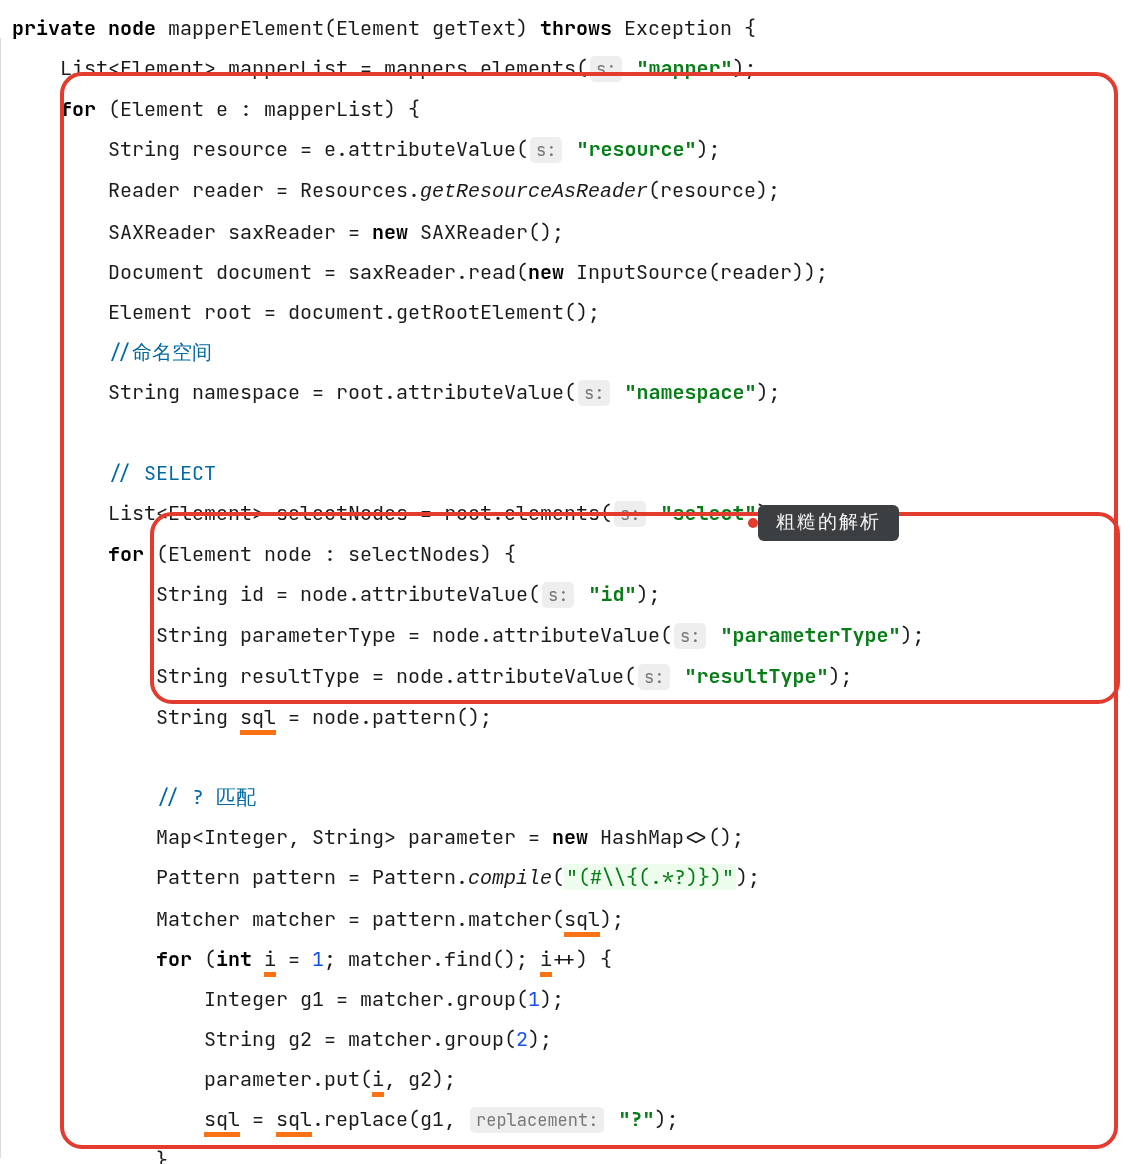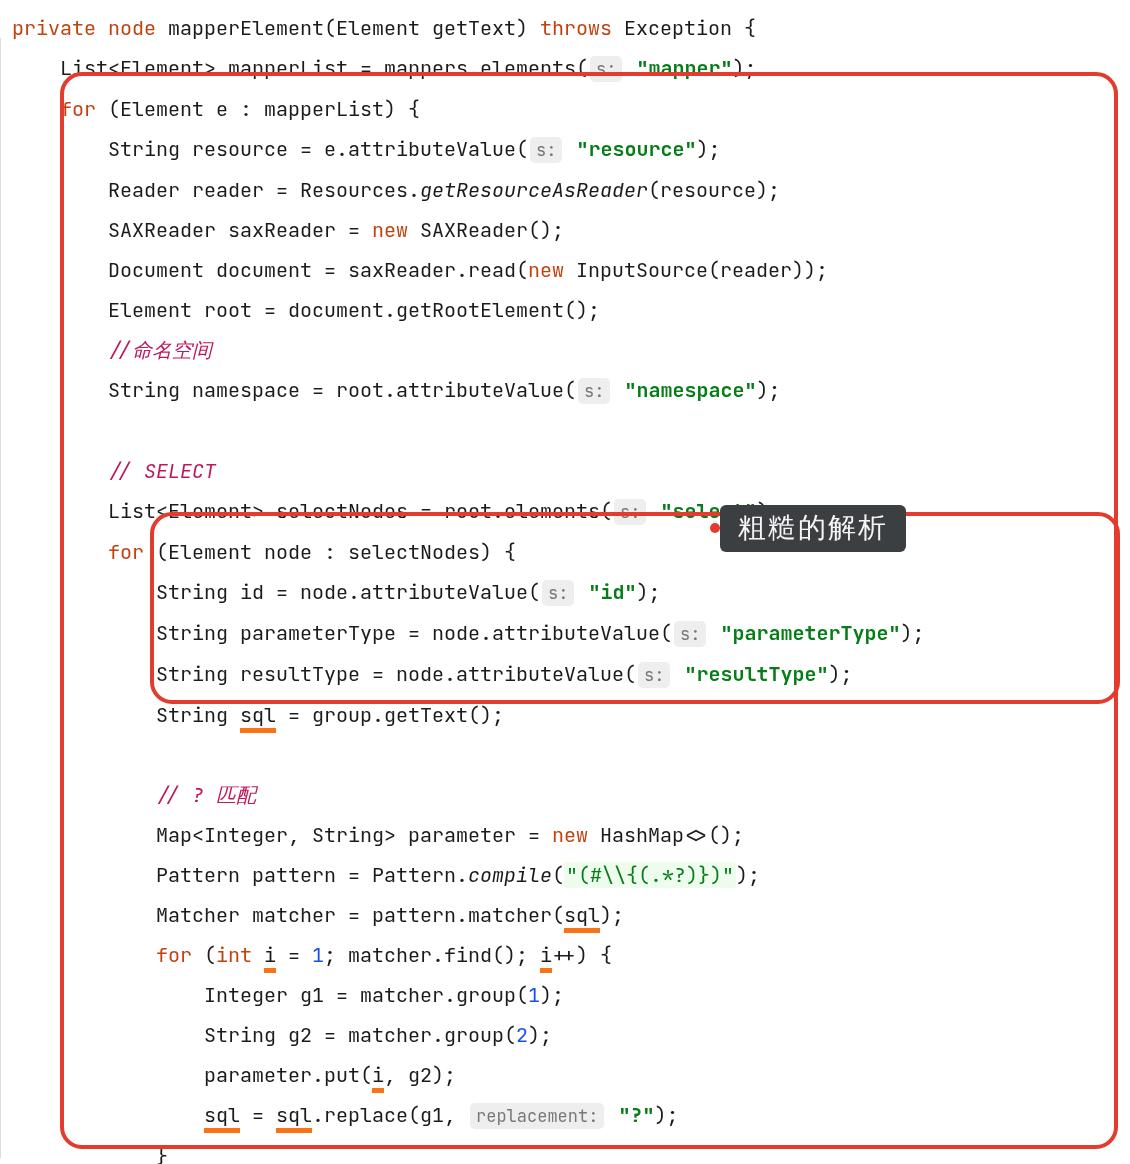--- a/index.html
+++ b/index.html
@@ -13,27 +13,27 @@
   pre.code {
     margin: 0;
     padding: 8px 12px 0 12px;
     font-family: "JetBrains Mono", "Fira Code", Menlo, Consolas, monospace;
     font-size: 20px;
     line-height: 40px;
     color: #1b1b1b;
     white-space: pre;
     position: relative;
   }
-  .kw   { color: #c2410c; font-weight: 400; }
+  .kw   { color: #000000; font-weight: 700; }
   .str  { color: #067d17; font-weight: 700; }
   .regx { color: #067d17; }
   .num  { color: #1750eb; }
-  .cmt  { color: #be185d; font-style: italic; }
+  .cmt  { color: #0369a1; }
   .var  { border-bottom: 5px solid #f97316; }
-  .ital { font-style: italic; }
+  .ital { font-style: italic; font-family: Liberation Mono, monospace; }
   .hint {
     font-family: inherit;
     font-size: 17px;
     background: #eeeeee;
     color: #787878;
     border-radius: 5px;
     padding: 2px 6px 2px 6px;
     margin: 0 2px 0 2px;
   }
   .highlight {
@@ -48,26 +48,26 @@
     border: 4px solid #e33b2e;
     border-radius: 22px;
     pointer-events: none;
     box-sizing: border-box;
   }
   .box1 { left: 60px;  top: 72px;  width: 1058px; height: 1077px; }
   .box2 { left: 150px; top: 512px; width: 970px;  height: 192px; }
 
   .callout {
     position: absolute;
-    left: 720px;
+    left: 758px;
     top: 505px;
     background: #3c3f41;
     color: #f5f5f5;
     font-family: -apple-system, "PingFang SC", "Microsoft YaHei", sans-serif;
-    font-size: 28px;
+    font-size: 19px;
     letter-spacing: 2px;
     padding: 6px 18px 7px 18px;
     border-radius: 6px;
     line-height: 1.2;
     pointer-events: none;
   }
   .callout::before {
     content: "";
     position: absolute;
     left: -10px;
@@ -101,21 +101,21 @@
         <span>Element root = document.getRootElement();</span>
         <span class="cmt">//命名空间</span>
         <span><span>String namespace = root.attributeValue(</span><span class="hint">s:</span> <span class="str">"namespace"</span><span>);</span></span>
 
         <span class="cmt">// SELECT</span>
         <span><span>List&lt;Element&gt; selectNodes = root.elements(</span><span class="hint">s:</span> <span class="str">"select"</span><span>);</span></span>
         <span class="kw">for</span><span> (Element node : selectNodes) {</span>
             <span><span>String id = node.attributeValue(</span><span class="hint">s:</span> <span class="str">"id"</span><span>);</span></span>
             <span><span>String parameterType = node.attributeValue(</span><span class="hint">s:</span> <span class="str">"parameterType"</span><span>);</span></span>
             <span><span>String resultType = node.attributeValue(</span><span class="hint">s:</span> <span class="str">"resultType"</span><span>);</span></span>
-            <span><span>String </span><span class="var">sql</span><span> = group.getText();</span></span>
+            <span><span>String </span><span class="var">sql</span><span> = node.pattern();</span></span>
 
             <span class="cmt">// ? 匹配</span>
             <span><span>Map&lt;Integer, String&gt; parameter = </span><span class="kw">new</span><span> HashMap&lt;&gt;();</span></span>
             <span><span>Pattern pattern = Pattern.</span><span class="ital">compile</span><span>(</span><span class="regx highlight">"(#\\{(.*?)})"</span><span>);</span></span>
             <span><span>Matcher matcher = pattern.matcher(</span><span class="var">sql</span><span>);</span></span>
             <span class="kw">for</span><span> (</span><span class="kw">int</span><span> </span><span class="var">i</span><span> = </span><span class="num">1</span><span>; matcher.find(); </span><span class="var">i</span><span>++) {</span>
                 <span><span>Integer g1 = matcher.group(</span><span class="num">1</span><span>);</span></span>
                 <span><span>String g2 = matcher.group(</span><span class="num">2</span><span>);</span></span>
                 <span><span>parameter.put(</span><span class="var">i</span><span>, g2);</span></span>
                 <span><span class="var">sql</span><span> = </span><span class="var">sql</span><span>.replace(g1, </span><span class="hint">replacement:</span> <span class="str">"?"</span><span>);</span></span>

